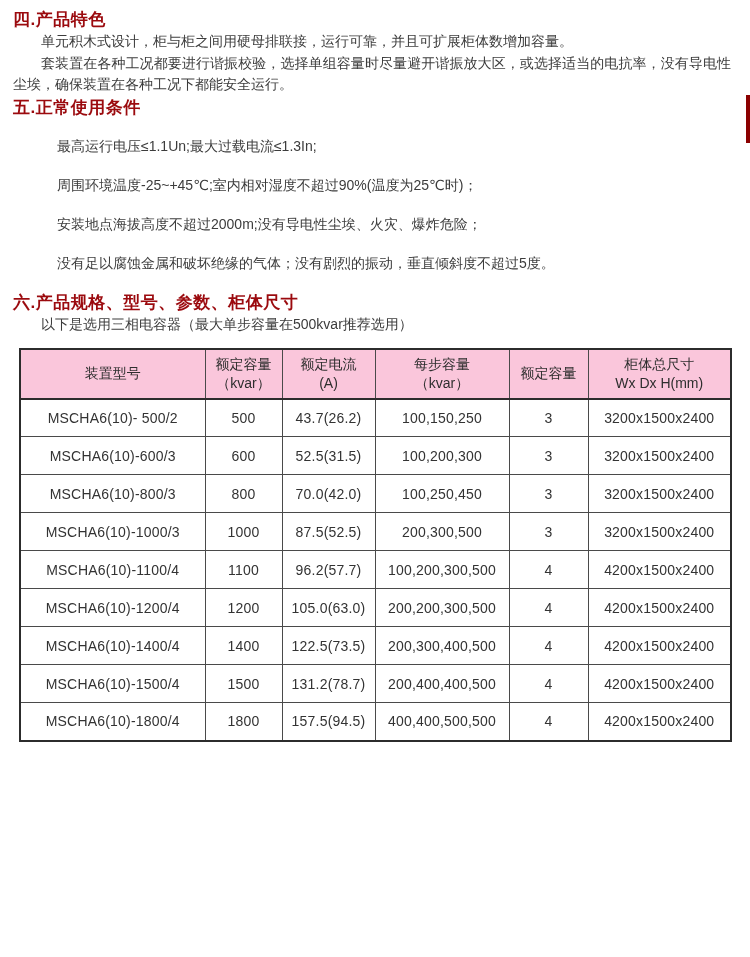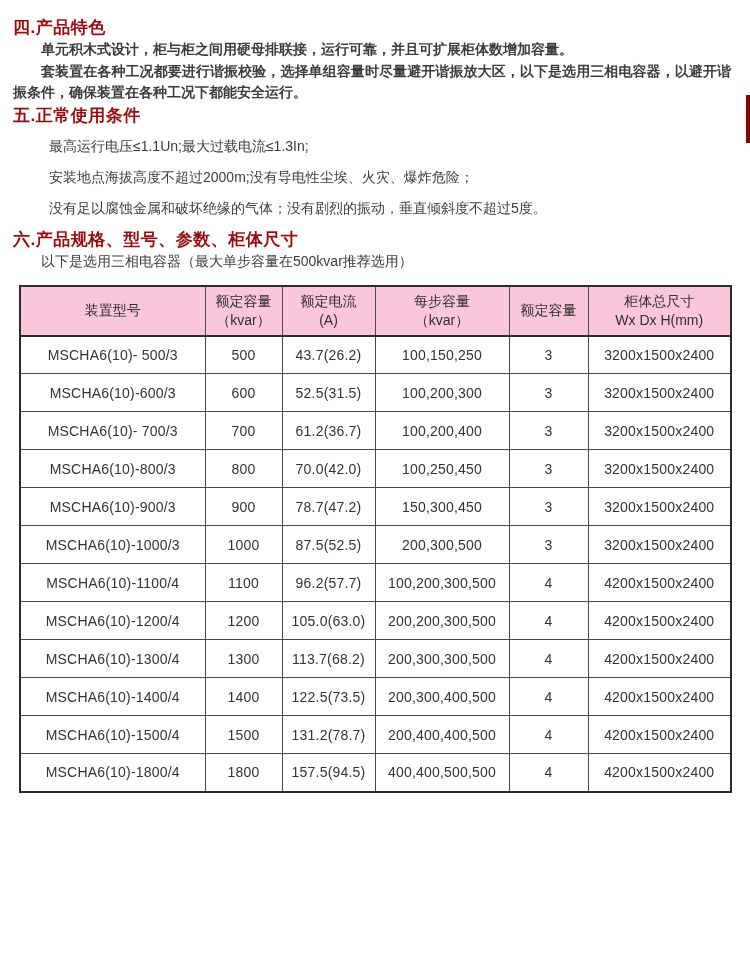--- a/index.html
+++ b/index.html
@@ -9,36 +9,36 @@
     --border-strong:#2c2c2c;
     --text:#3c3c3c;
   }
   *{box-sizing:border-box}
   html,body{margin:0;padding:0}
   body{
     width:750px;height:957px;overflow:hidden;position:relative;
     background:#ffffff;color:var(--text);
     font-family:"Liberation Sans","DejaVu Sans",sans-serif;
   }
-  .doc{padding:16px 19px 0 13px}
+  .doc{padding:8px 19px 0 13px}
 
   h2.sec{
     font-size:17px;font-weight:bold;color:var(--red);
     margin:0;letter-spacing:0.5px;
   }
   .sec-4{margin:2px 0 14px 0}
   .sec-5{margin:28px 0 12px 0}
   .sec-6{margin:30px 0 12px 0}
 
   p.body-line{
     font-size:14px;line-height:21.5px;margin:0;
-    text-indent:2em;text-align:justify;color:var(--text);font-weight:bold;
+    text-indent:2em;text-align:justify;color:var(--text);
   }
   p.cond-line{
-    font-size:14px;line-height:23px;margin:8px;
+    font-size:14px;line-height:23px;margin:16px;
     text-indent:2em;color:var(--text);
   }
   p.intro-line{
     font-size:14px;line-height:20px;margin:0 0 0 0;
     text-indent:2em;color:var(--text);
   }
 
   table.spec{
     border-collapse:collapse;
     width:711px;
@@ -69,26 +69,27 @@
   }
 </style>
 </head>
 <body>
 
 <div class="doc">
 
   <h2 class="sec sec-4">四.产品特色</h2>
   <div>
     <p class="body-line">单元积木式设计，柜与柜之间用硬母排联接，运行可靠，并且可扩展柜体数增加容量。</p>
-    <p class="body-line">套装置在各种工况都要进行谐振校验，选择单组容量时尽量避开谐振放大区，以下是选用三相电容器，以避开谐振条件，确保装置在各种工况下都能安全运行。</p>
+    <p class="body-line">套装置在各种工况都要进行谐振校验，选择单组容量时尽量避开谐振放大区，或选择适当的电抗率，没有导电性尘埃，确保装置在各种工况下都能安全运行。</p>
   </div>
 
   <h2 class="sec sec-5">五.正常使用条件</h2>
   <div>
     <p class="cond-line">最高运行电压≤1.1Un;最大过载电流≤1.3In;</p>
+    <p class="cond-line">周围环境温度-25~+45℃;室内相对湿度不超过90%(温度为25℃时)；</p>
     <p class="cond-line">安装地点海拔高度不超过2000m;没有导电性尘埃、火灾、爆炸危险；</p>
     <p class="cond-line">没有足以腐蚀金属和破坏绝缘的气体；没有剧烈的振动，垂直倾斜度不超过5度。</p>
   </div>
 
   <h2 class="sec sec-6">六.产品规格、型号、参数、柜体尺寸</h2>
   <p class="intro-line">以下是选用三相电容器（最大单步容量在500kvar推荐选用）</p>
 
   <table class="spec">
     <colgroup>
         <col style="width: 185px;">
@@ -107,56 +108,40 @@
 (A)</th>
           <th>每步容量
 （kvar）</th>
           <th>额定容量</th>
           <th>柜体总尺寸
 Wx Dx H(mm)</th>
         </tr>
     </thead>
     <tbody>
         <tr>
-          <td>MSCHA6(10)- 500/3</td>
+          <td>MSCHA6(10)- 500/2</td>
           <td>500</td>
           <td>43.7(26.2)</td>
           <td>100,150,250</td>
           <td>3</td>
           <td>3200x1500x2400</td>
         </tr>
         <tr>
           <td>MSCHA6(10)-600/3</td>
           <td>600</td>
           <td>52.5(31.5)</td>
           <td>100,200,300</td>
           <td>3</td>
           <td>3200x1500x2400</td>
         </tr>
         <tr>
-          <td>MSCHA6(10)- 700/3</td>
-          <td>700</td>
-          <td>61.2(36.7)</td>
-          <td>100,200,400</td>
-          <td>3</td>
-          <td>3200x1500x2400</td>
-        </tr>
-        <tr>
           <td>MSCHA6(10)-800/3</td>
           <td>800</td>
           <td>70.0(42.0)</td>
           <td>100,250,450</td>
-          <td>3</td>
-          <td>3200x1500x2400</td>
-        </tr>
-        <tr>
-          <td>MSCHA6(10)-900/3</td>
-          <td>900</td>
-          <td>78.7(47.2)</td>
-          <td>150,300,450</td>
           <td>3</td>
           <td>3200x1500x2400</td>
         </tr>
         <tr>
           <td>MSCHA6(10)-1000/3</td>
           <td>1000</td>
           <td>87.5(52.5)</td>
           <td>200,300,500</td>
           <td>3</td>
           <td>3200x1500x2400</td>
@@ -167,28 +152,20 @@
           <td>96.2(57.7)</td>
           <td>100,200,300,500</td>
           <td>4</td>
           <td>4200x1500x2400</td>
         </tr>
         <tr>
           <td>MSCHA6(10)-1200/4</td>
           <td>1200</td>
           <td>105.0(63.0)</td>
           <td>200,200,300,500</td>
-          <td>4</td>
-          <td>4200x1500x2400</td>
-        </tr>
-        <tr>
-          <td>MSCHA6(10)-1300/4</td>
-          <td>1300</td>
-          <td>113.7(68.2)</td>
-          <td>200,300,300,500</td>
           <td>4</td>
           <td>4200x1500x2400</td>
         </tr>
         <tr>
           <td>MSCHA6(10)-1400/4</td>
           <td>1400</td>
           <td>122.5(73.5)</td>
           <td>200,300,400,500</td>
           <td>4</td>
           <td>4200x1500x2400</td>

